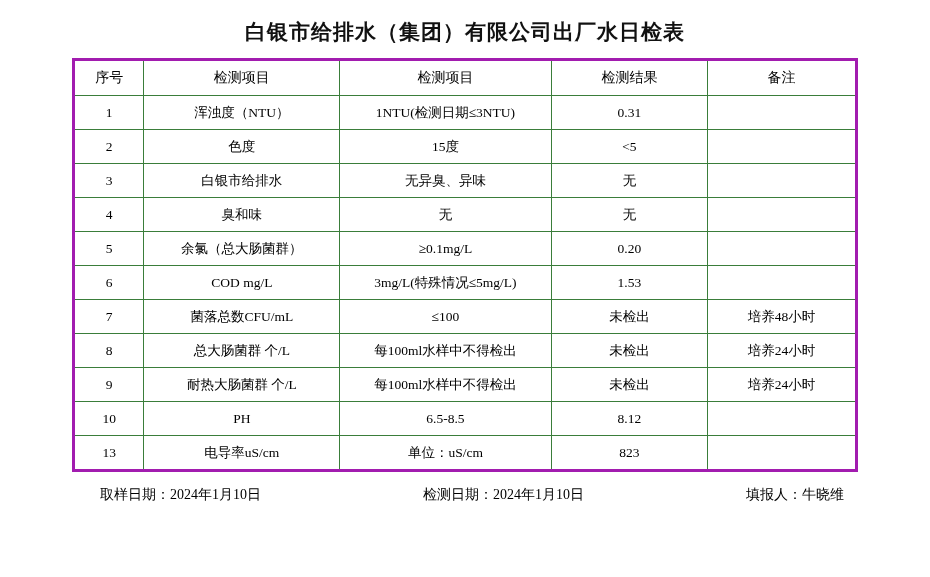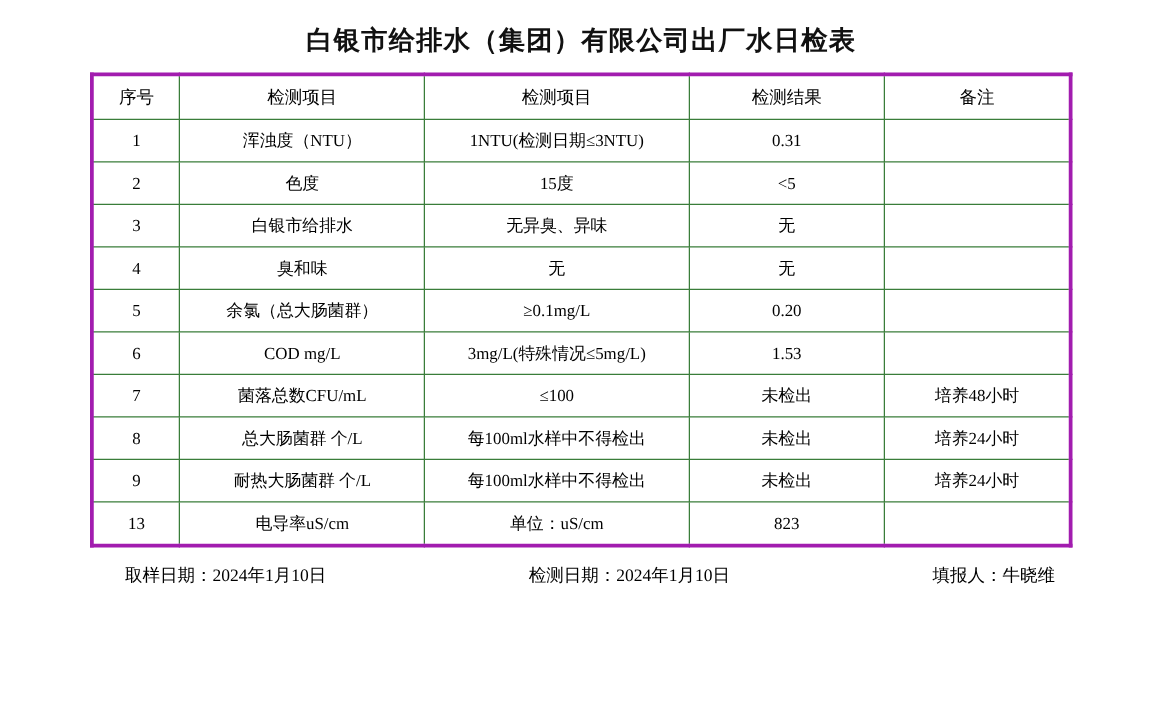--- a/index.html
+++ b/index.html
@@ -161,20 +161,27 @@
           <td>培养24小时</td>
         </tr>
         <tr>
           <td>9</td>
           <td>耐热大肠菌群 个/L</td>
           <td>每100ml水样中不得检出</td>
           <td>未检出</td>
           <td>培养24小时</td>
         </tr>
         <tr>
+          <td>10</td>
+          <td>PH</td>
+          <td>6.5-8.5</td>
+          <td>8.12</td>
+          <td></td>
+        </tr>
+        <tr>
           <td>13</td>
           <td>电导率uS/cm</td>
           <td>单位：uS/cm</td>
           <td>823</td>
           <td></td>
         </tr>
       </tbody>
     </table>
   </div>
 

